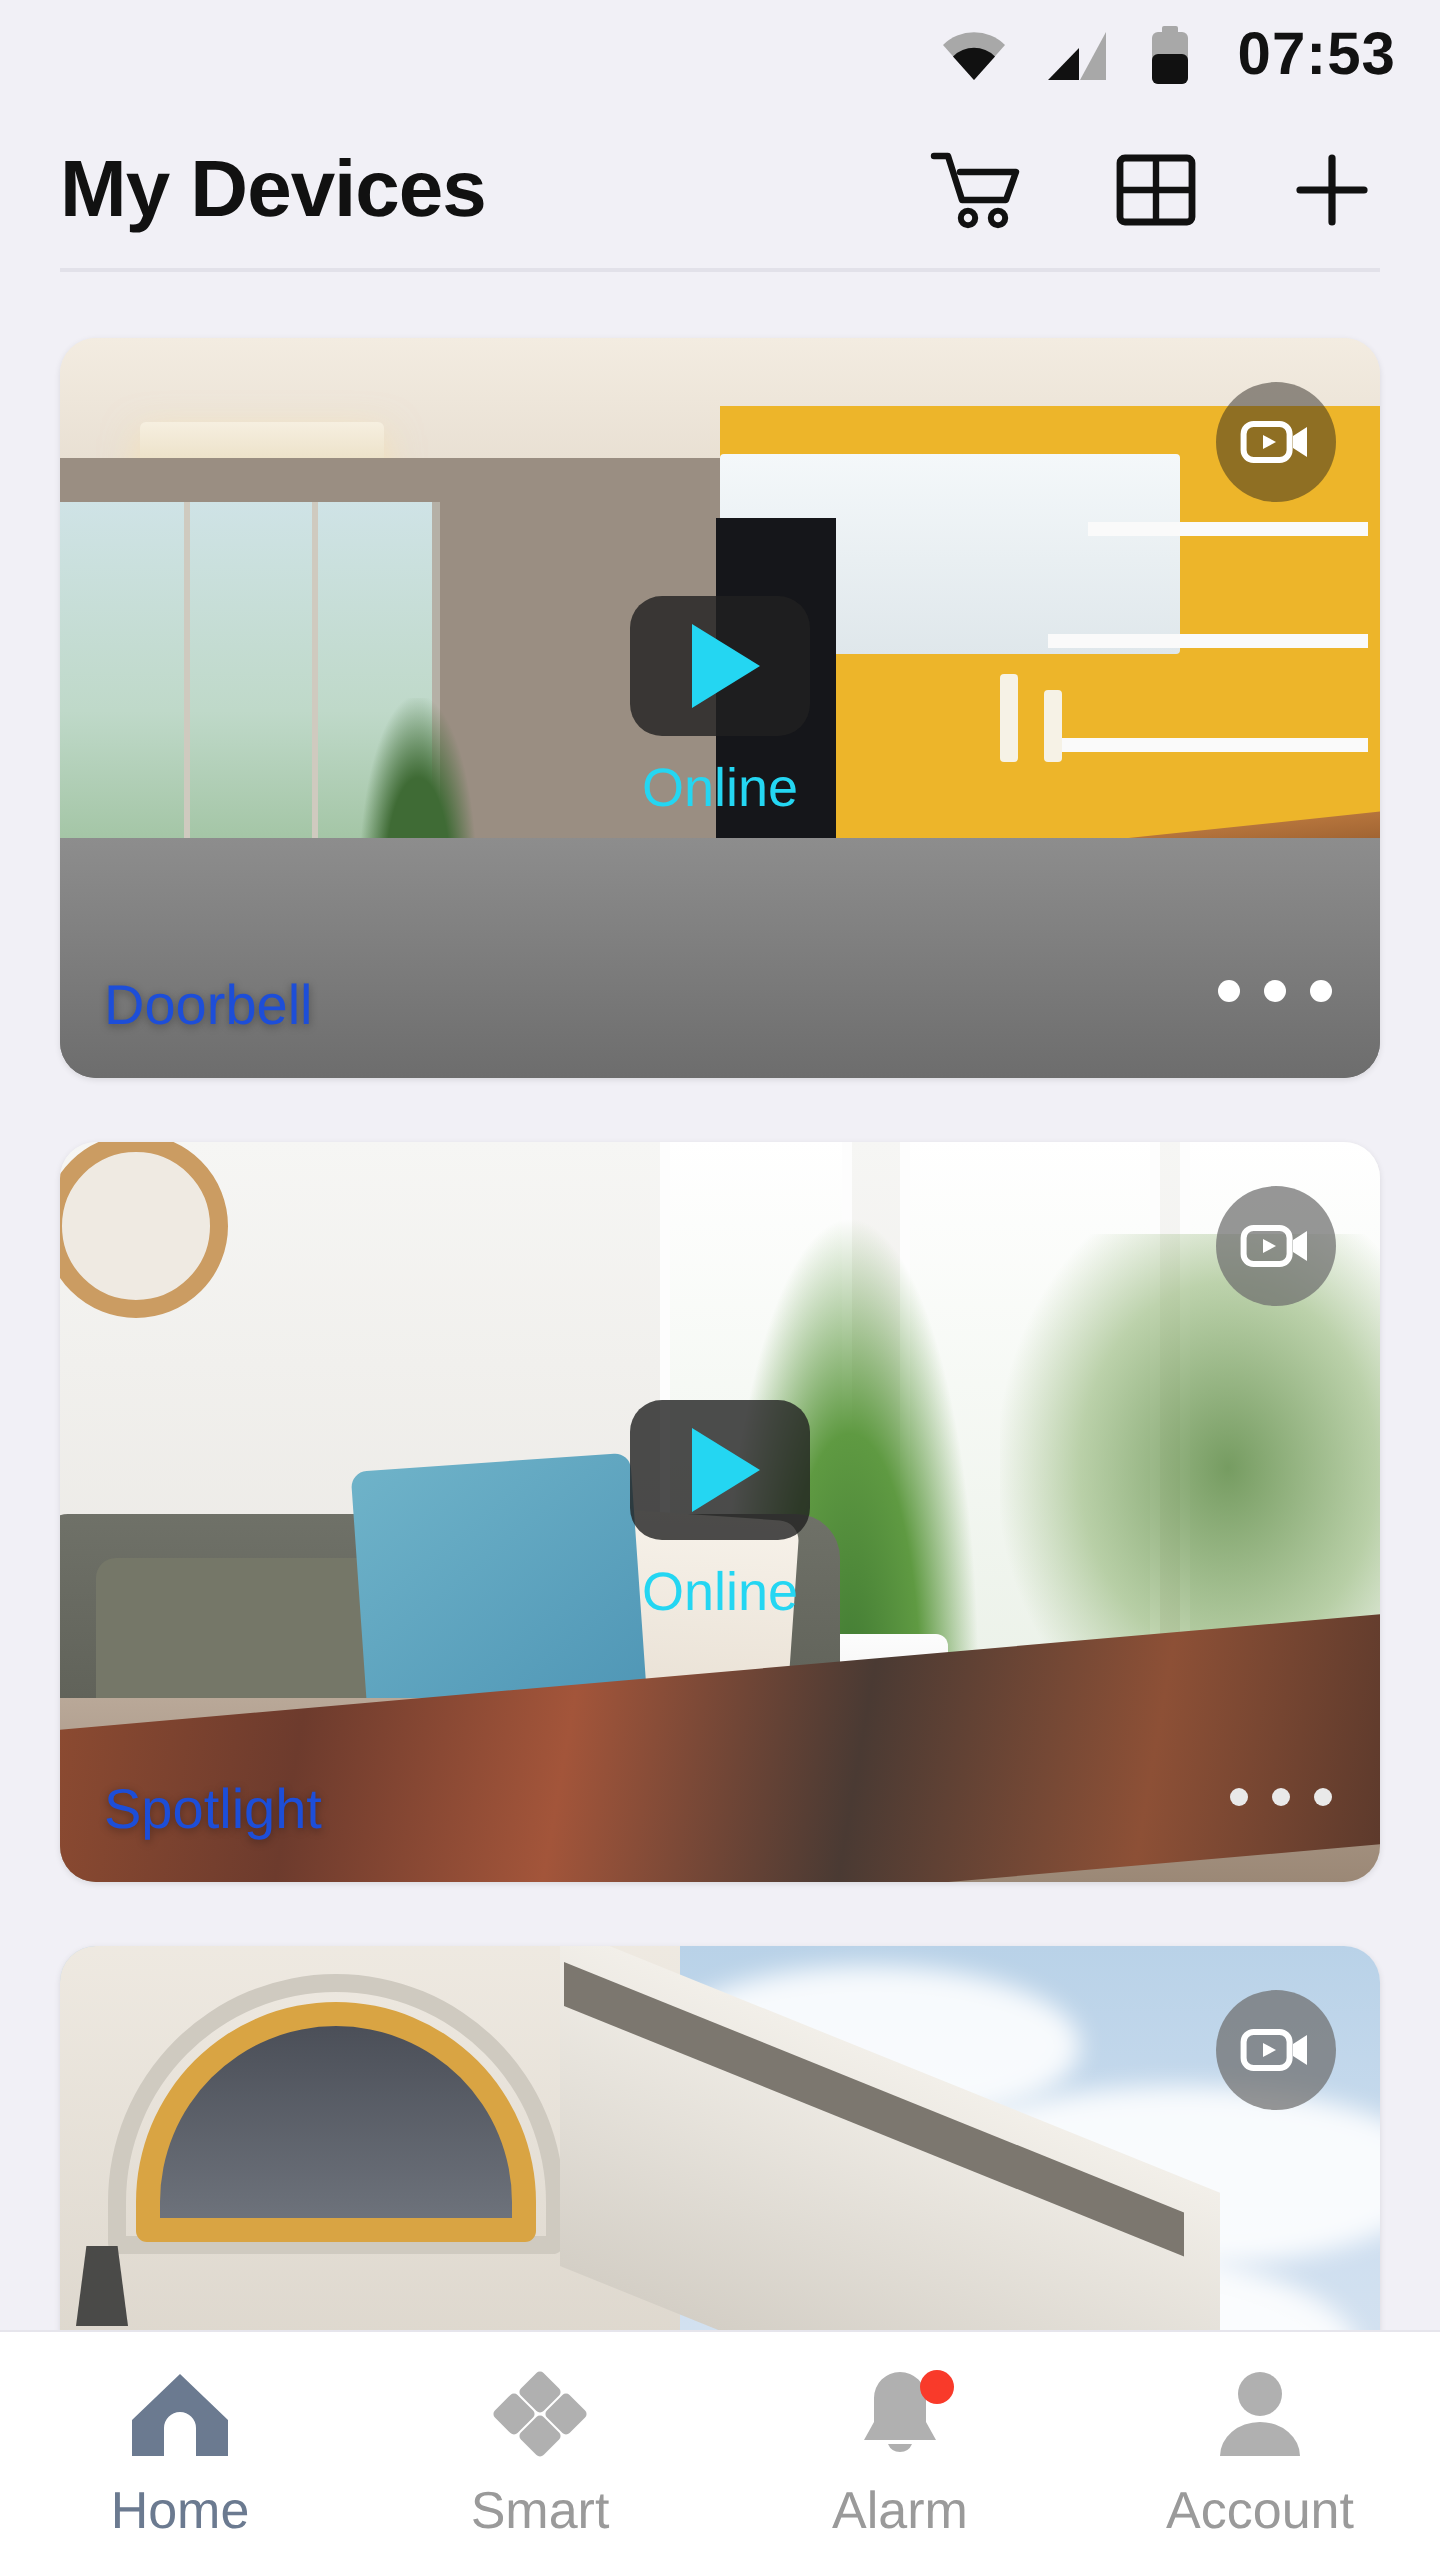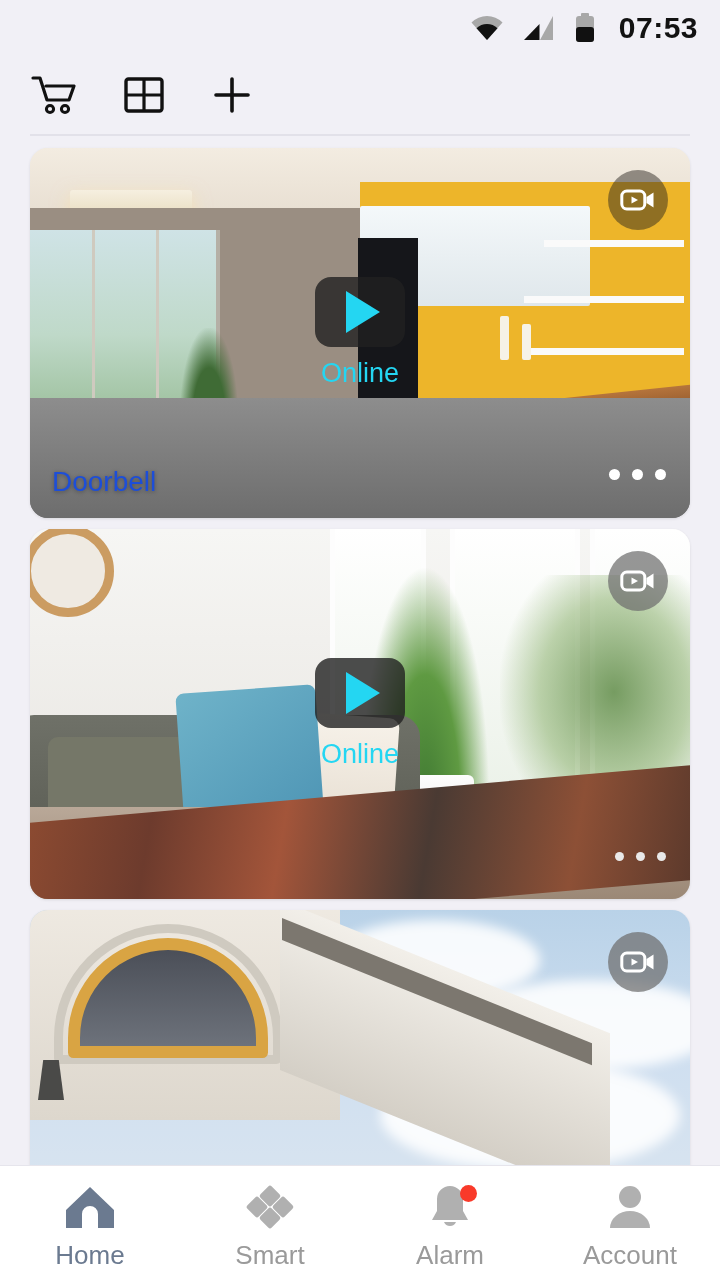--- a/index.html
+++ b/index.html
@@ -25,21 +25,21 @@
     display: flex; align-items: center; justify-content: space-between;
     border-bottom: 2px solid #e2e1e9;
   }
   .page-title { font-size: 40px; font-weight: bold; color: #111; letter-spacing: -.5px; }
   .hdr-actions { display: flex; align-items: center; gap: 44px; padding-right: 2px; }
   .hdr-btn { display: flex; align-items: center; justify-content: center; cursor: pointer; }
 
   
   .cards { position: absolute; top: 137px; left: 0; right: 0; bottom: 0; overflow: hidden; }
   .card {
-    position: relative; margin: 11px 30px 0 30px; height: 370px;
+    position: relative; margin: 32px 30px 0 30px; height: 370px;
     border-radius: 18px; overflow: hidden;
     box-shadow: 0 1px 3px rgba(0,0,0,.10);
   }
   .card .photo { position: absolute; inset: 0; }
 
   
   .cam-badge {
     position: absolute; top: 22px; right: 22px;
     width: 60px; height: 60px; border-radius: 50%;
     background: rgba(40,36,30,.48);
@@ -192,20 +192,21 @@
     </svg>
     <svg class="ic-batt" width="22" height="30" viewBox="0 0 22 30">
       <rect x="7" y="0" width="8" height="4" rx="1" fill="#a8a8a8"></rect>
       <rect x="2" y="3" width="18" height="26" rx="3" fill="#a8a8a8"></rect>
       <rect x="2" y="14" width="18" height="15" rx="3" fill="#111"></rect>
     </svg>
     <span class="sb-time">07:53</span>
   </div>
 
   <div class="header">
+    <div class="page-title">My Devices</div>
     <div class="hdr-actions">
 
       <div class="hdr-btn">
         <svg width="48" height="44" viewBox="0 0 48 44">
           <path d="M3 5 h7 l7 22 h22 l5 -14 h-28" fill="none" stroke="#111" stroke-width="3.2" stroke-linecap="round" stroke-linejoin="round"></path>
           <circle cx="20" cy="36" r="3.6" fill="none" stroke="#111" stroke-width="3"></circle>
           <circle cx="35" cy="36" r="3.6" fill="none" stroke="#111" stroke-width="3"></circle>
         </svg>
       </div>
 
@@ -300,20 +301,21 @@
         </svg>
       </div>
 
       <div class="play-wrap">
         <div class="play-btn">
           <div class="play-tri"></div>
         </div>
         <div class="status-online">Online</div>
       </div>
 
+      <div class="card-title">Spotlight</div>
 
       <div class="dots small">
           <i></i>
           <i></i>
           <i></i>
         </div>
     </div>
 
     <div class="card">
       <div class="photo house">

